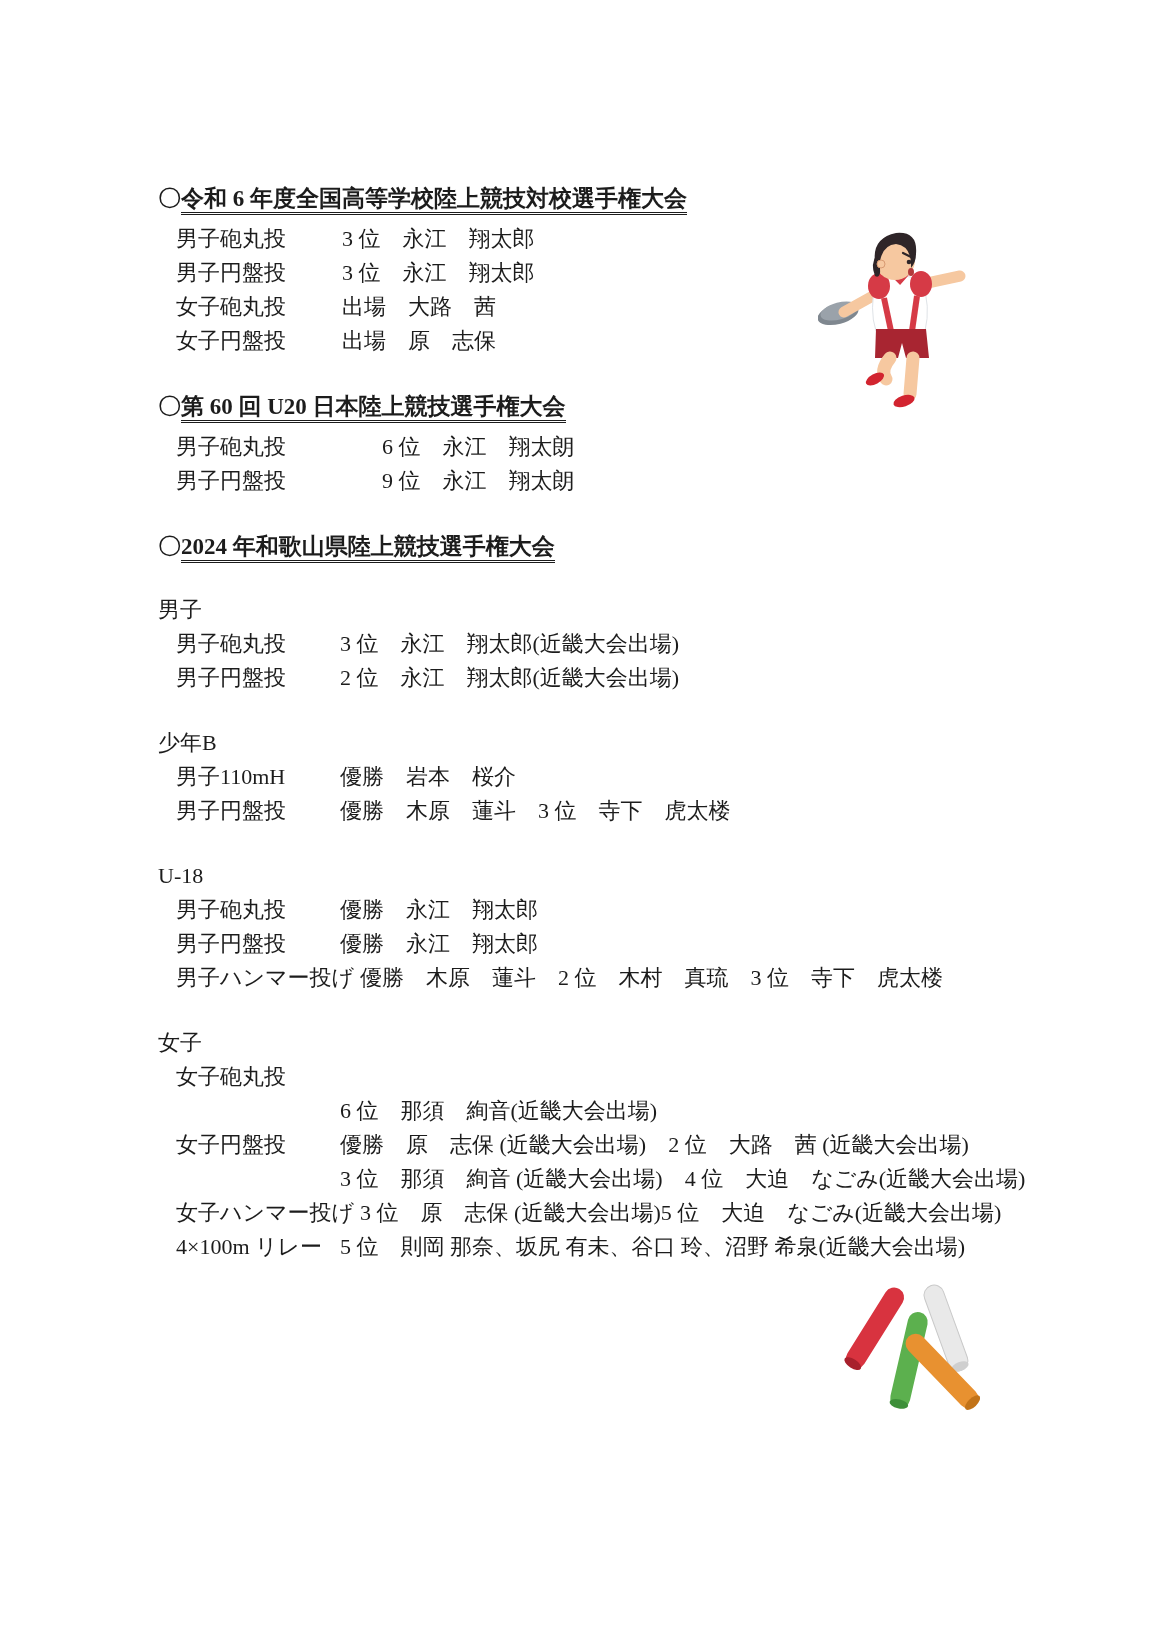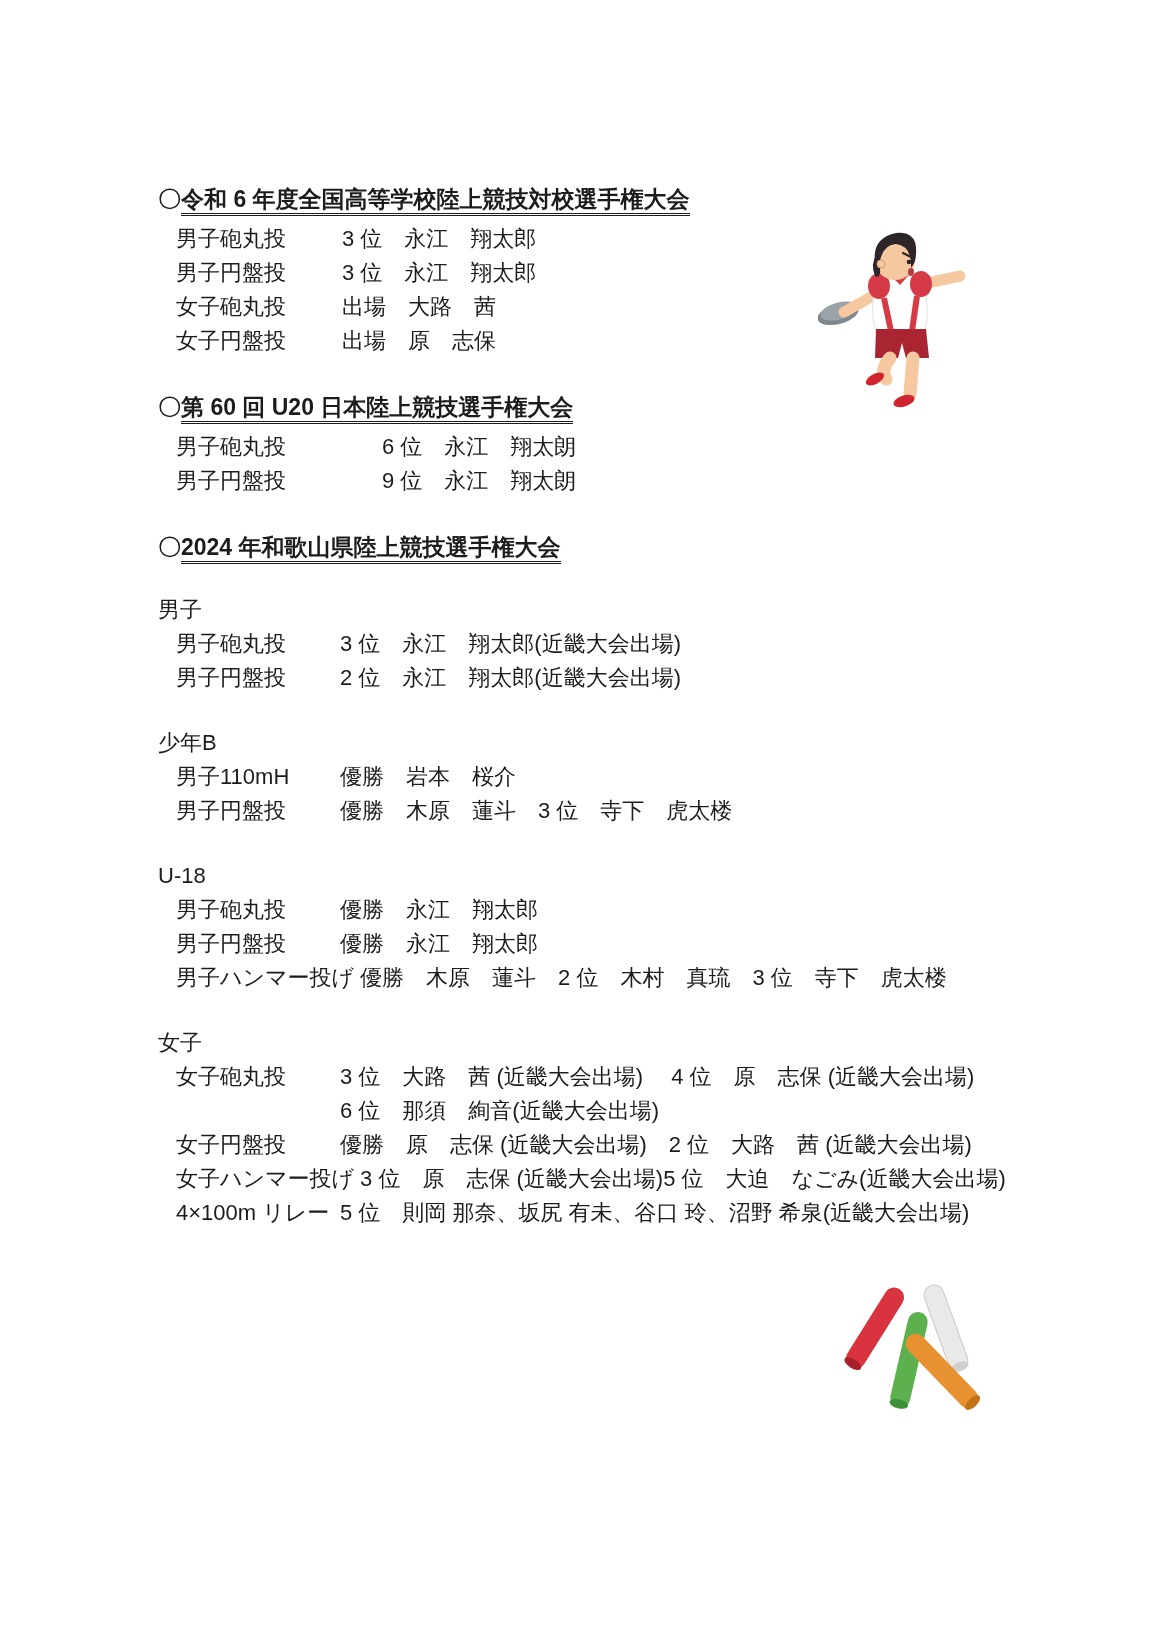--- a/index.html
+++ b/index.html
@@ -1,21 +1,21 @@
 <!DOCTYPE html>
 <html><head>
 <meta charset="utf-8">
 <style>
   html,body{margin:0;padding:0;background:#888;}
   .page{
     position:relative;
     width:1157px;height:1637px;
     background:#ffffff;
     overflow:hidden;
-    font-family:Liberation Sans, sans-serif;
+    font-family:Liberation Serif, serif;
     color:#1c1c1c;
   }
   .doc{
     position:absolute;
     left:158px;top:184px;right:30px;
   }
   .section{margin-bottom:34px;}
   .section-title{
     font-size:23px;font-weight:bold;
     line-height:30px;margin-bottom:8px;
@@ -73,23 +73,24 @@
       <div class="group-label">少年B</div>
       <div class="row"><span class="event ew-158">男子110mH</span><span class="result">優勝　岩本　桜介</span></div>
       <div class="row"><span class="event ew-158">男子円盤投</span><span class="result">優勝　木原　蓮斗　3 位　寺下　虎太楼</span></div>
 
       <div class="group-label">U-18</div>
       <div class="row"><span class="event ew-158">男子砲丸投</span><span class="result">優勝　永江　翔太郎</span></div>
       <div class="row"><span class="event ew-158">男子円盤投</span><span class="result">優勝　永江　翔太郎</span></div>
       <div class="row"><span class="event ew-158">男子ハンマー投げ</span><span class="result">優勝　木原　蓮斗　2 位　木村　真琉　3 位　寺下　虎太楼</span></div>
 
       <div class="group-label">女子</div>
-      <div class="row"><span class="event ew-158">女子砲丸投</span><span class="result">3 位　大路　茜 (近畿大会出場)　 4 位　原　志保 (近畿大会出場)</span></div>
+      <div class="row"><span class="event ew-158">女子砲丸投</span></div>
       <div class="row"><span class="event ew-158"></span><span class="result">6 位　那須　絢音(近畿大会出場)</span></div>
       <div class="row"><span class="event ew-158">女子円盤投</span><span class="result">優勝　原　志保 (近畿大会出場)　2 位　大路　茜 (近畿大会出場)</span></div>
+      <div class="row"><span class="event ew-158"></span><span class="result">3 位　那須　絢音 (近畿大会出場)　4 位　大迫　なごみ(近畿大会出場)</span></div>
       <div class="row"><span class="event ew-158">女子ハンマー投げ</span><span class="result">3 位　原　志保 (近畿大会出場)5 位　大迫　なごみ(近畿大会出場)</span></div>
       <div class="row"><span class="event ew-158">4×100m リレー</span><span class="result">5 位　則岡 那奈、坂尻 有未、谷口 玲、沼野 希泉(近畿大会出場)</span></div>
     </div>
   </div>
 
   <div class="illus illus-discus">
     <svg width="150" height="185" viewBox="0 0 150 185" xmlns="http://www.w3.org/2000/svg">
 
       <path d="M86 62 L142 50" stroke="#f6c8a0" stroke-width="11" stroke-linecap="round" fill="none"></path>
 

